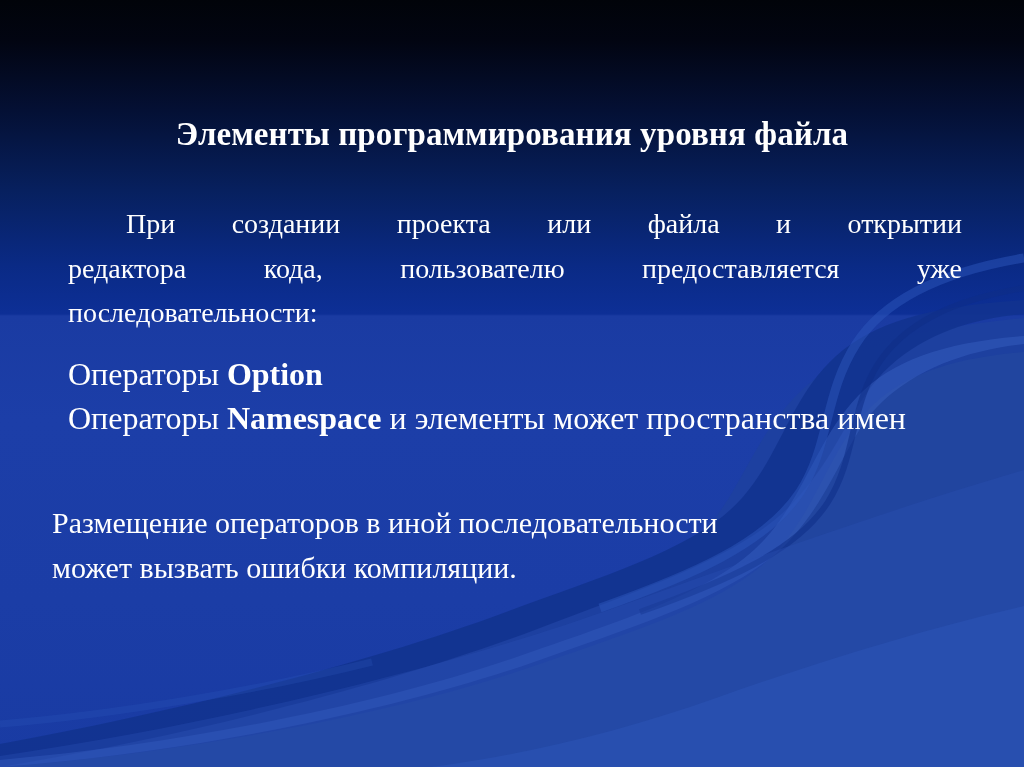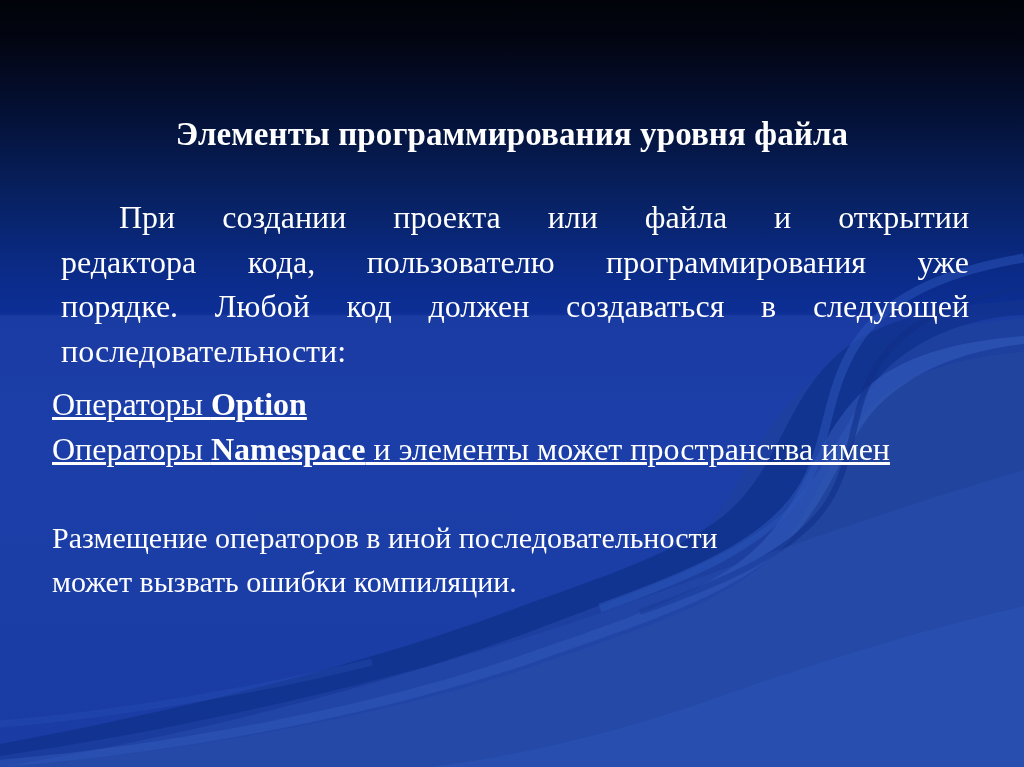--- a/index.html
+++ b/index.html
@@ -63,49 +63,48 @@
     position: absolute;
     left: 52px;
     top: 186px;
     width: 926px;
   }
 
   .para-justified {
     text-align: justify;
     text-align-last: left;
     text-indent: 58px;
-    font-size: 32px;
+    font-size: 28px;
     line-height: 44.5px;
-    margin: 9px;
+    margin: 16px;
     hyphens: none;
   }
   
   .para-justified .jl {
     display: block;
     text-indent: 0;
   }
   .para-justified .jl.stretch {
     text-align: justify;
     text-align-last: justify;
   }
   .para-justified .jl.first {
     text-indent: 58px;
   }
   .para-justified .jl.last {
     text-align: right;
     text-align-last: left;
   }
 
   .list-lines {
-    margin: 0;
+    margin: 16px;
     padding: 0;
     list-style: none;
     font-size: 32px;
     line-height: 44.5px;
-    text-decoration: underline;
   }
   .list-lines li { white-space: nowrap; }
   .list-lines li.wrap { white-space: normal; }
   .kw { font-weight: bold; }
 
   .spacer-line { height: 44.5px; }
 
   .closing {
     margin: 0;
     font-size: 30px;
@@ -192,22 +191,21 @@
   </div>
 
   <div class="content">
 
     <h1 class="slide-title">Элементы программирования уровня файла</h1>
 
     <div class="body-block">
 
       <p class="para-justified">
         <span class="jl first stretch">При создании проекта или файла и открытии</span>
-        <span class="jl stretch">редактора кода, пользователю программирования уже</span>
-        <span class="jl stretch">порядке.  Любой код должен создаваться в следующей</span>
+        <span class="jl stretch">редактора кода, пользователю предоставляется уже</span>
         <span class="jl last">последовательности:</span>
       </p>
 
       <ul class="list-lines">
         <li><span>Операторы </span><span class="kw">Option</span><span></span></li>
 
 
         <li class="wrap"><span>Операторы </span><span class="kw">Namespace</span><span> и элементы может пространства имен</span></li>
       </ul>
 

